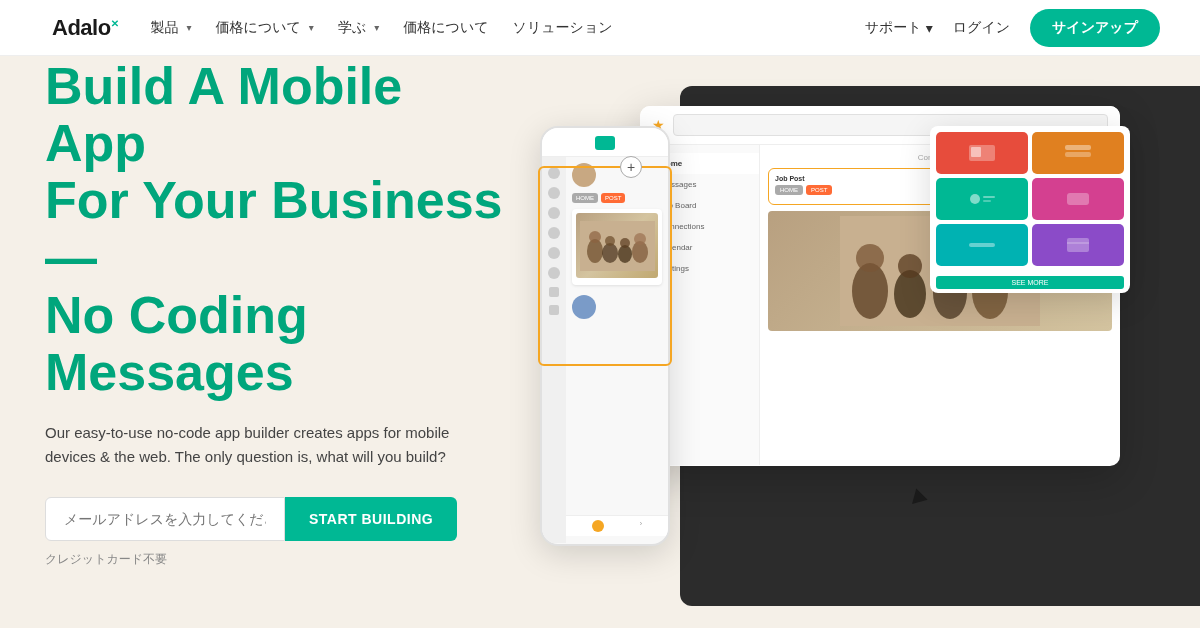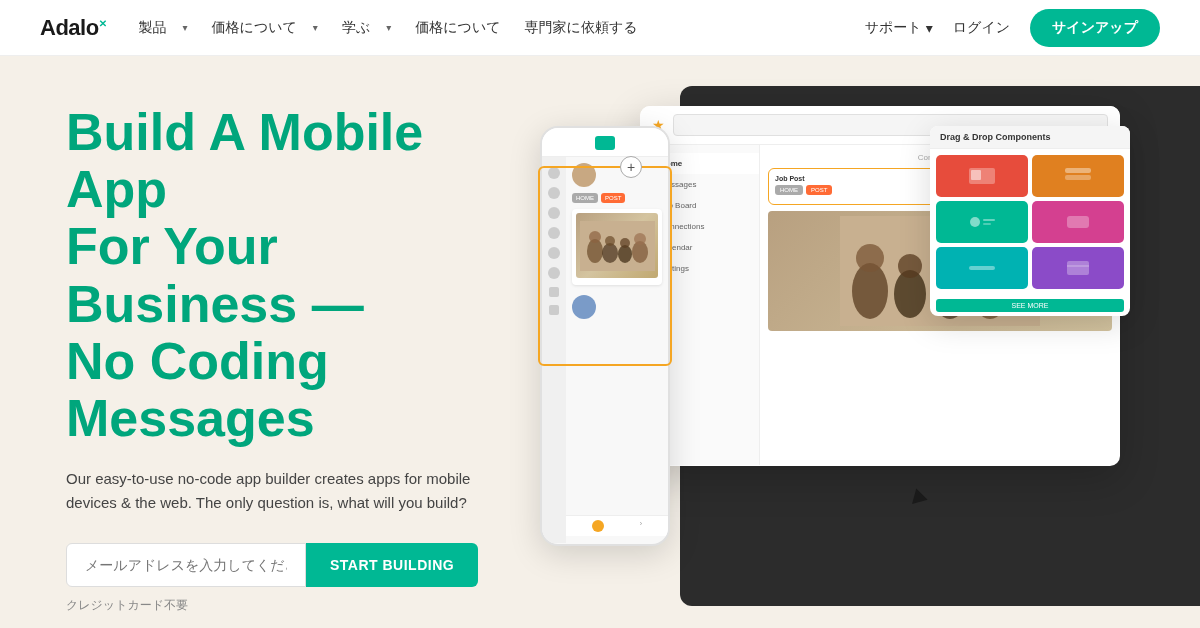--- a/index.html
+++ b/index.html
@@ -17,20 +17,21 @@
       display: flex;
       align-items: center;
       padding: 0 40px;
       height: 56px;
       border-bottom: 1px solid #eee;
     }
     .logo {
       display: flex;
       align-items: center;
       margin-right: 32px;
+      margin-left: 12px;
     }
     .logo-text {
       font-size: 22px;
       font-weight: 700;
       color: #1a1a1a;
       letter-spacing: -0.5px;
     }
     .logo-dot {
       color: #00b894;
       font-size: 10px;
@@ -41,21 +42,21 @@
       align-items: center;
       gap: 24px;
       flex: 1;
     }
     .nav-item {
       font-size: 14px;
       color: #333;
       cursor: pointer;
       display: flex;
       align-items: center;
-      gap: 16px;
+      gap: 8px;
     }
     .nav-item .chevron {
       font-size: 10px;
       color: #666;
     }
     .nav-right {
       display: flex;
       align-items: center;
       gap: 20px;
     }
@@ -85,25 +86,25 @@
 
     
     .hero {
       display: flex;
       height: 572px;
       background: #f5f0e8;
       position: relative;
       overflow: hidden;
     }
     .hero-left {
-      padding: 48px 66px;
+      padding: 48px 45px;
       max-width: 560px;
       display: flex;
       flex-direction: column;
-      justify-content: space-between;
+      justify-content: flex-end;
     }
     .hero-title {
       font-size: 52px;
       font-weight: 800;
       color: #00a67c;
       line-height: 1.1;
       margin-bottom: 20px;
     }
     .hero-desc {
       font-size: 15px;
@@ -134,21 +135,21 @@
       border-radius: 0 6px 6px 0;
       padding: 13px 24px;
       font-size: 14px;
       font-weight: 700;
       cursor: pointer;
       letter-spacing: 0.5px;
     }
     .no-credit {
       font-size: 12px;
       color: #888;
-      margin-bottom: 28px;
+      margin-bottom: 12px;
     }
 
     
     .hero-right {
       flex: 1;
       position: relative;
       display: flex;
       align-items: center;
       justify-content: flex-start;
     }
@@ -370,21 +371,21 @@
       <span class="chevron">▾</span>
     </span>
     <span class="nav-item">
       <span>学ぶ</span>
       <span class="chevron">▾</span>
     </span>
     <span class="nav-item">
       <span>価格について</span>
     </span>
     <span class="nav-item">
-      <span>専門家に依頼する</span>
+      <span>ソリューション</span>
     </span>
   </div>
   <div class="nav-right">
     <span class="nav-support">
       <span>サポート</span>
       <span class="chevron">▾</span>
     </span>
     <span class="nav-login">ログイン</span>
     <button class="nav-signup">サインアップ</button>
   </div>
@@ -528,21 +529,20 @@
                 <circle cx="110" cy="46" r="13" fill="#6b4c2a" opacity="0.75"></circle>
                 <ellipse cx="150" cy="76" rx="18" ry="27" fill="#6b4c2a" opacity="0.75"></ellipse>
                 <circle cx="150" cy="44" r="14" fill="#8b6340" opacity="0.75"></circle>
               </svg>
             </div>
           </div>
         </div>
       </div>
 
       <div class="dnd-panel">
-        <div class="dnd-header">Drag &amp; Drop Components</div>
         <div style="padding:6px;display:grid;grid-template-columns:1fr 1fr;gap:4px;">
           <div style="background:#e74c3c;border-radius:5px;height:42px;display:flex;align-items:center;justify-content:center;">
             <svg width="30" height="20" viewBox="0 0 30 20">
                 <rect x="2" y="2" width="26" height="16" rx="2" fill="rgba(255,255,255,0.3)"></rect>
                 <rect x="4" y="4" width="10" height="10" rx="1" fill="rgba(255,255,255,0.5)"></rect>
               </svg>
           </div>
           <div style="background:#e08020;border-radius:5px;height:42px;display:flex;align-items:center;justify-content:center;">
             <svg width="30" height="20" viewBox="0 0 30 20">
                 <rect x="2" y="2" width="26" height="5" rx="2" fill="rgba(255,255,255,0.4)"></rect>

